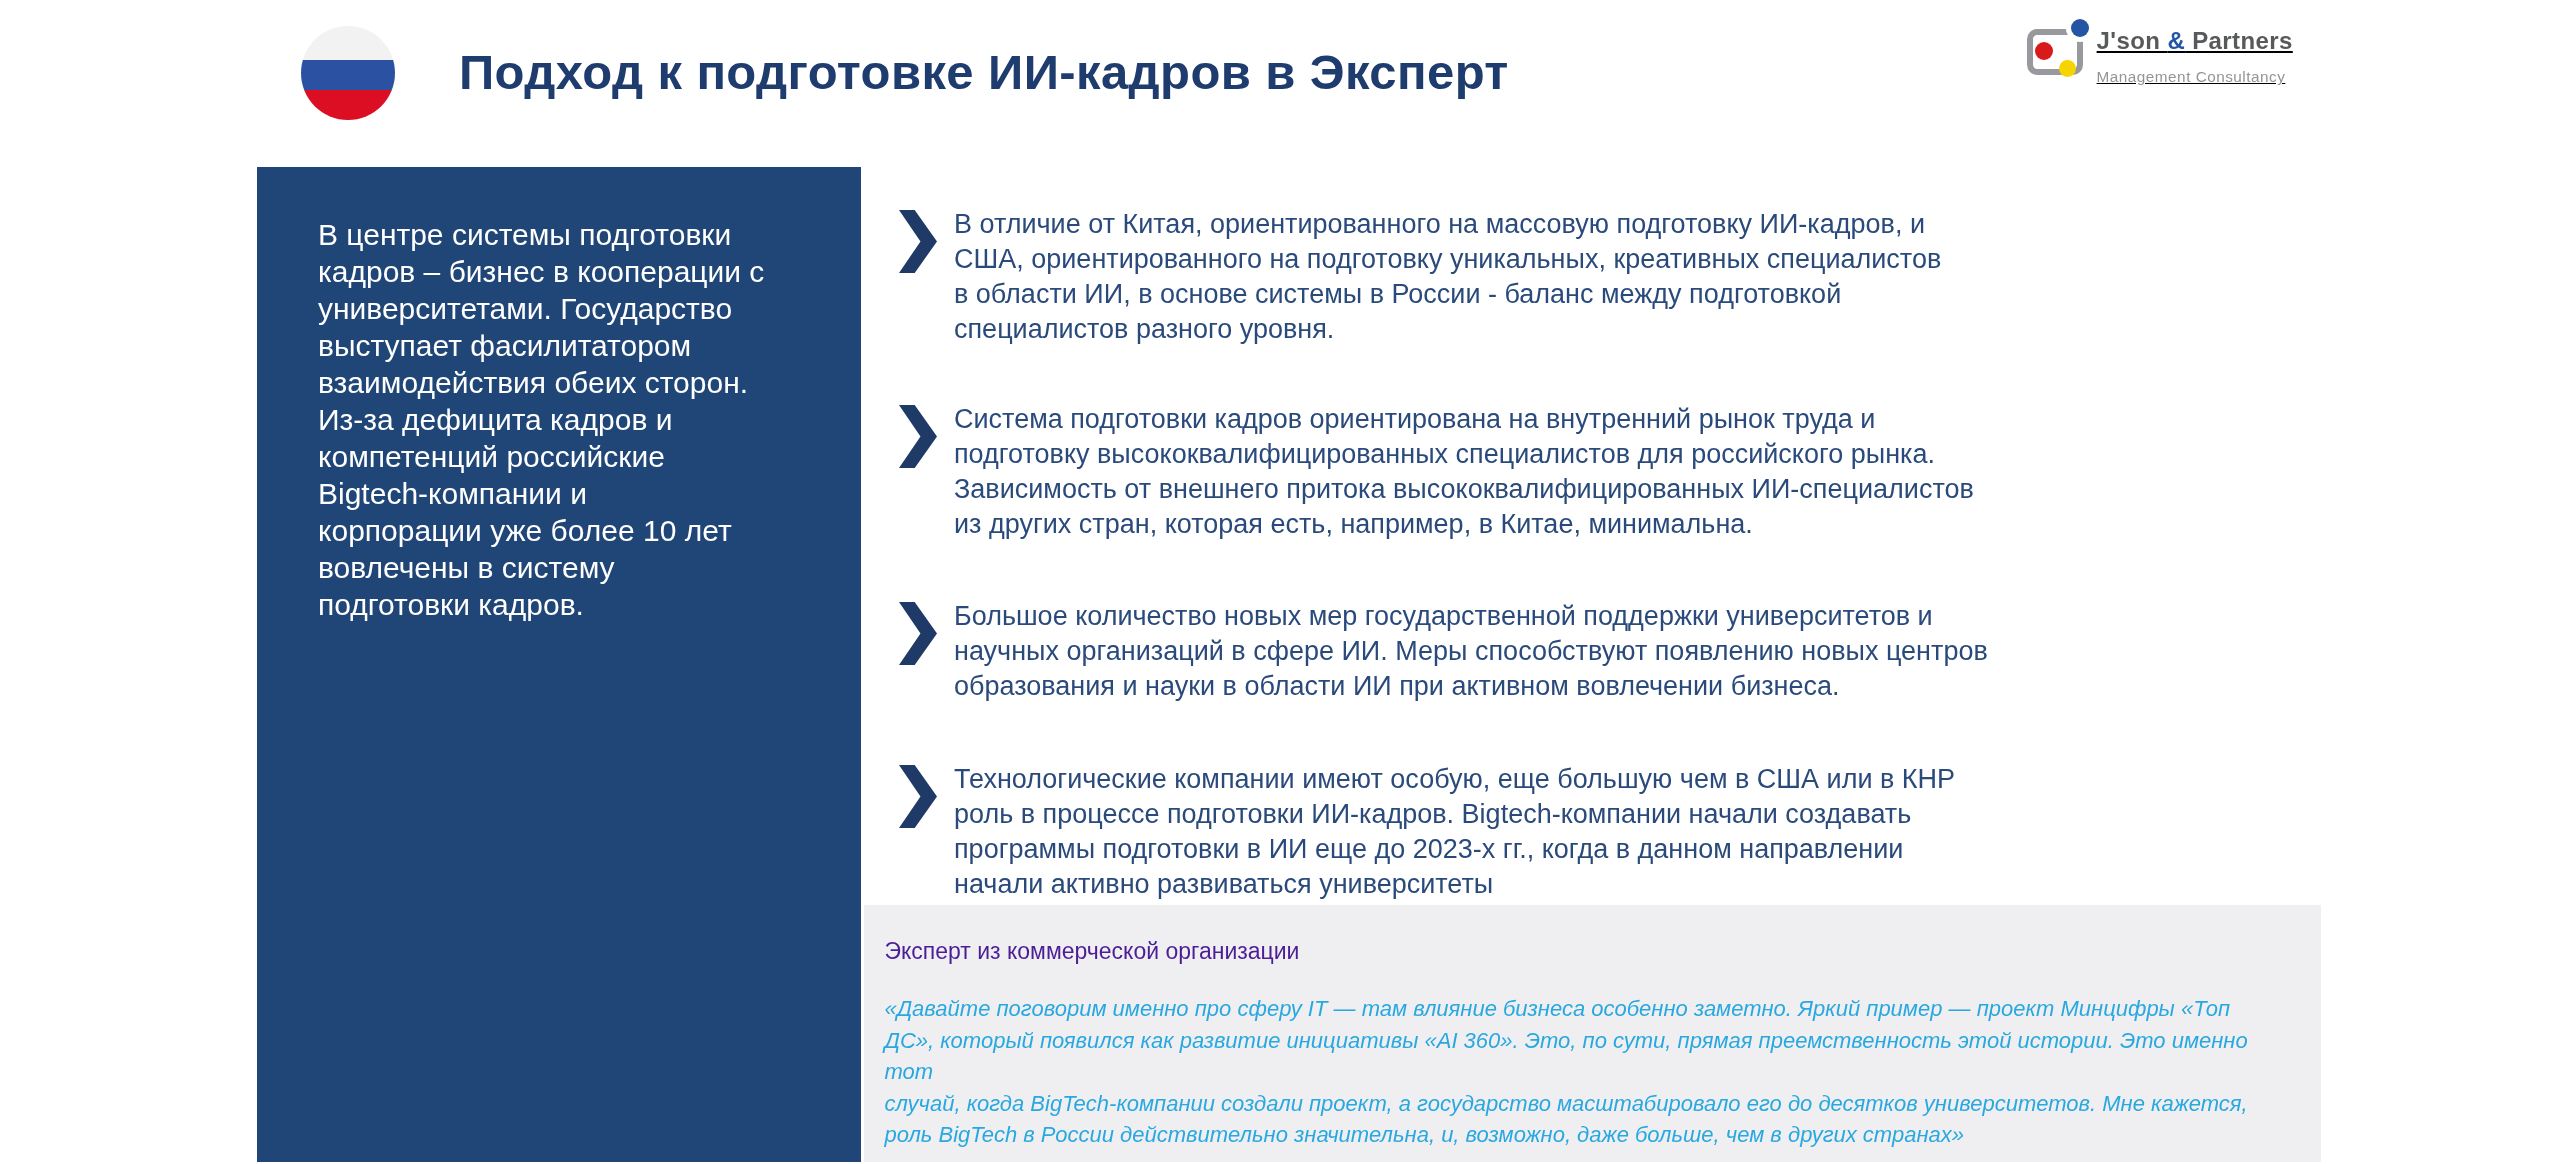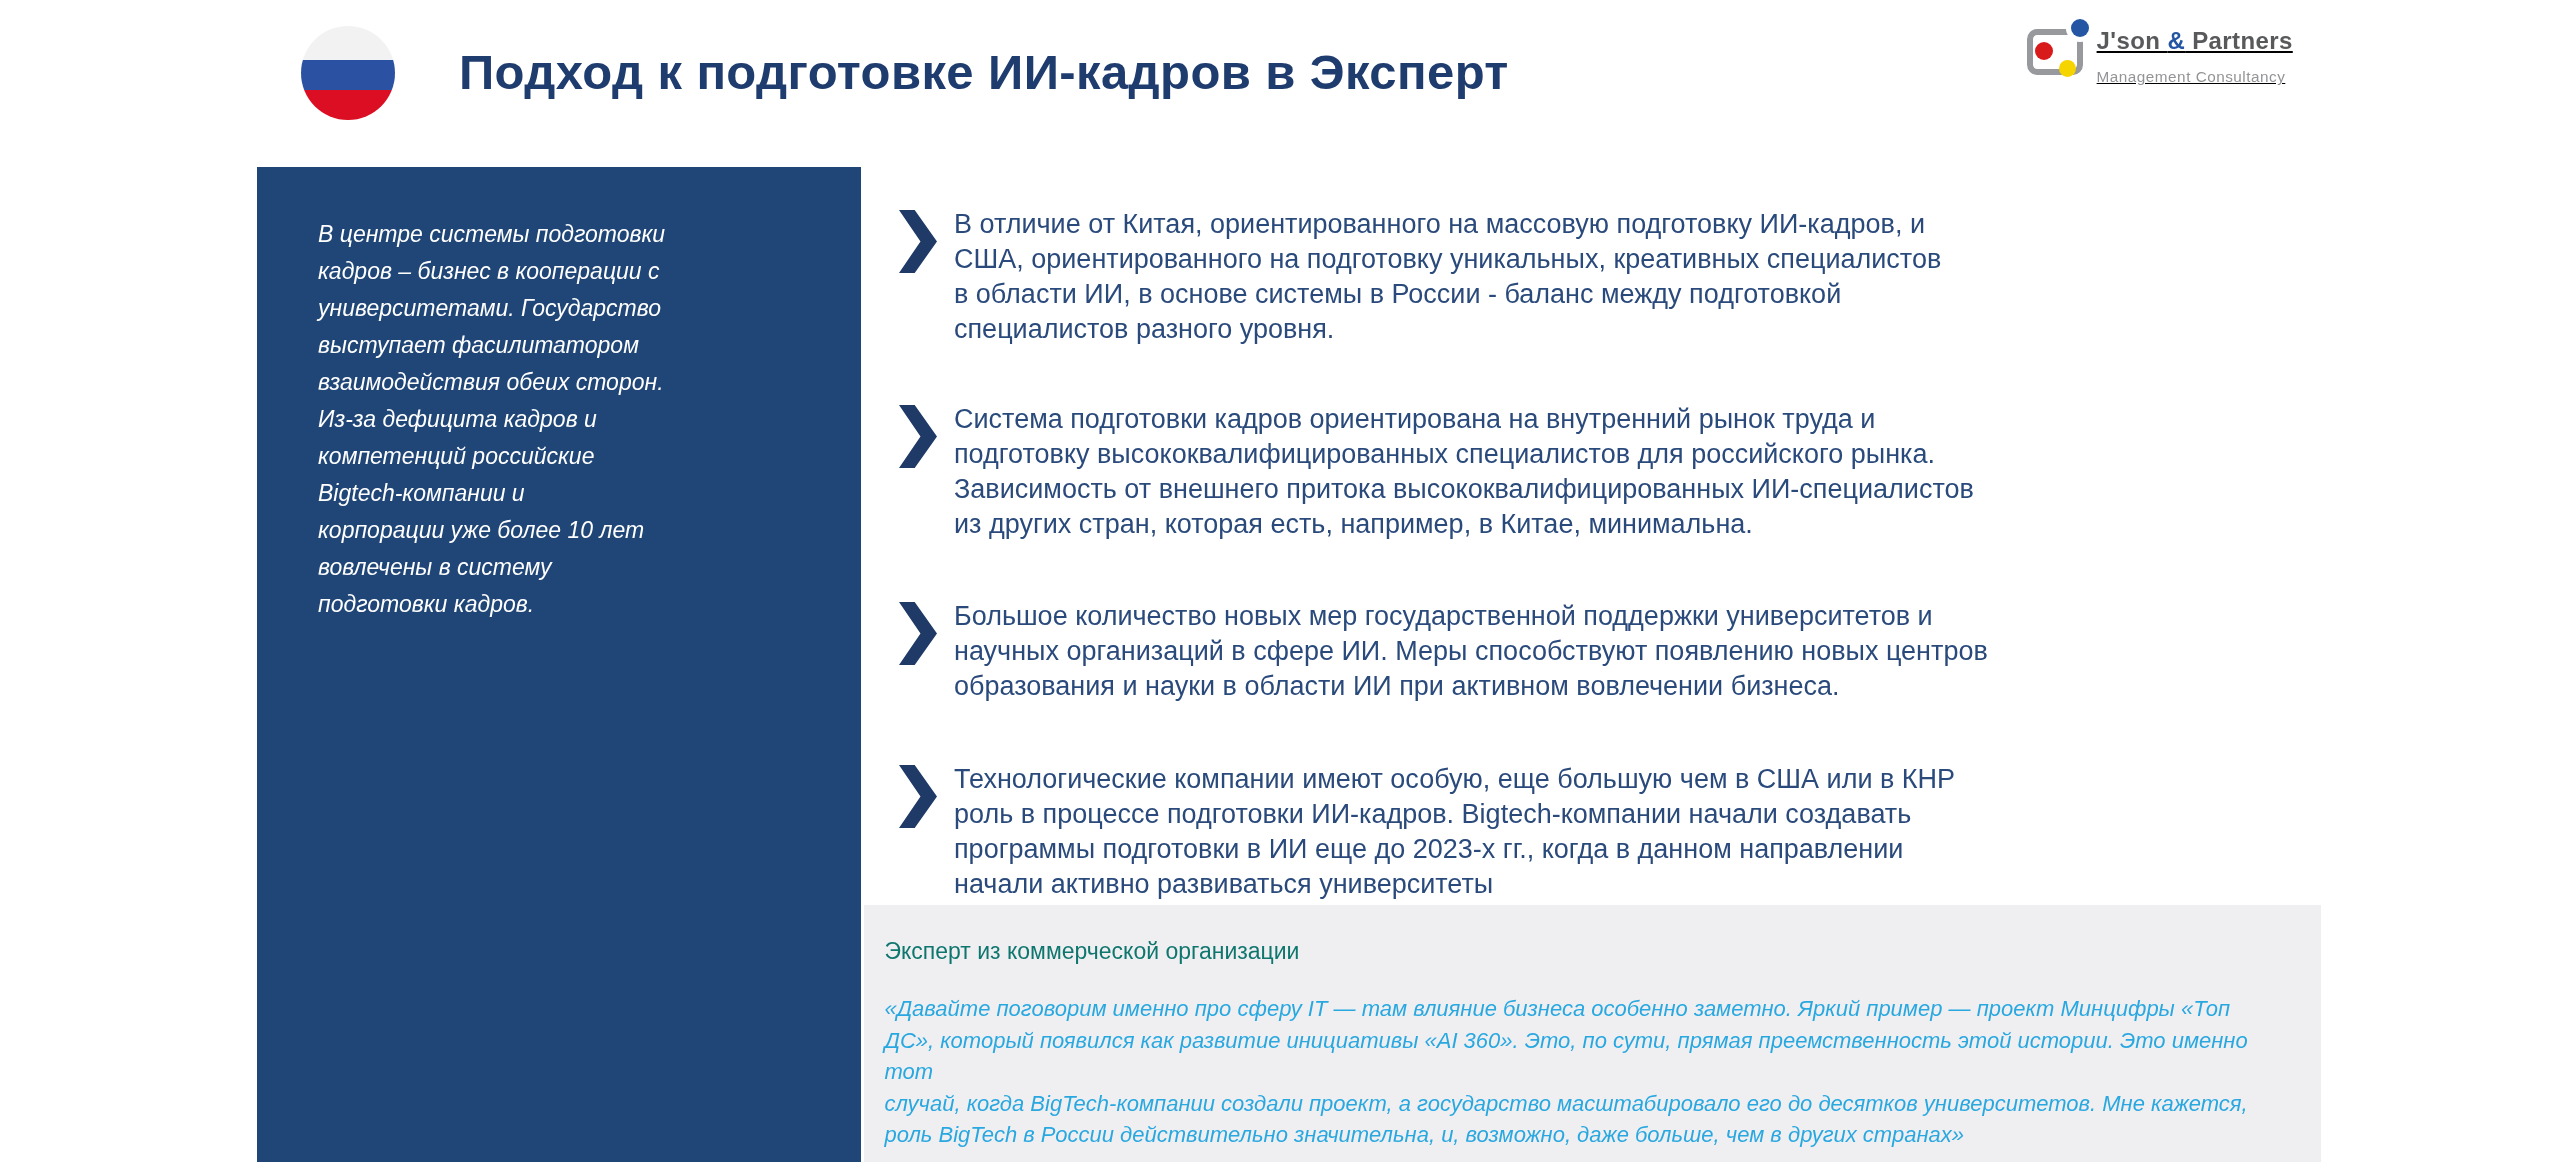--- a/index.html
+++ b/index.html
@@ -38,21 +38,21 @@
   .logo-sub { font-size: 15.3px; color: #929497; letter-spacing: 0.5px; margin-top: 13px; white-space: nowrap; }
 
   
   .sidebar {
     position: absolute; left: 257px; top: 167px;
     width: 604px; height: 995px;
     background: #1F4677; color: #ffffff;
     padding: 49px 32px 0 61px;
   }
   .sidebar p {
-    font-size: 23px; line-height: 37px; white-space: pre-line; font-style: italic;
+    font-size: 30px; line-height: 37px; white-space: pre-line;
   }
   .sidebar p + p { }
 
   
   .bullet { position: absolute; left: 899px; width: 1327px; }
   .bullet .chev { position: absolute; left: 0; top: 3.4px; width: 38px; height: 63px; }
   .bullet .btext {
     margin-left: 55px;
     font-size: 27px; line-height: 35px; color: #2A4A7C;
     white-space: pre-line;
@@ -62,21 +62,21 @@
   .b3 { top: 599px; }
   .b4 { top: 762px; }
 
   
   .quote-box {
     position: absolute; left: 864px; top: 905px;
     width: 1457px; height: 257px;
     background: #EFEFF2;
     padding: 33px 34px 0 20.4px;
   }
-  .quote-source { font-size: 23px; color: #0f766e; }
+  .quote-source { font-size: 23px; color: #4c1d95; }
   .quote-text {
     margin-top: 28px;
     font-size: 22px; line-height: 31.5px; font-style: italic;
     color: #29A8E0; white-space: pre-line;
   }
 </style>
 </head>
 <body>
 
 <div class="flag"></div>

